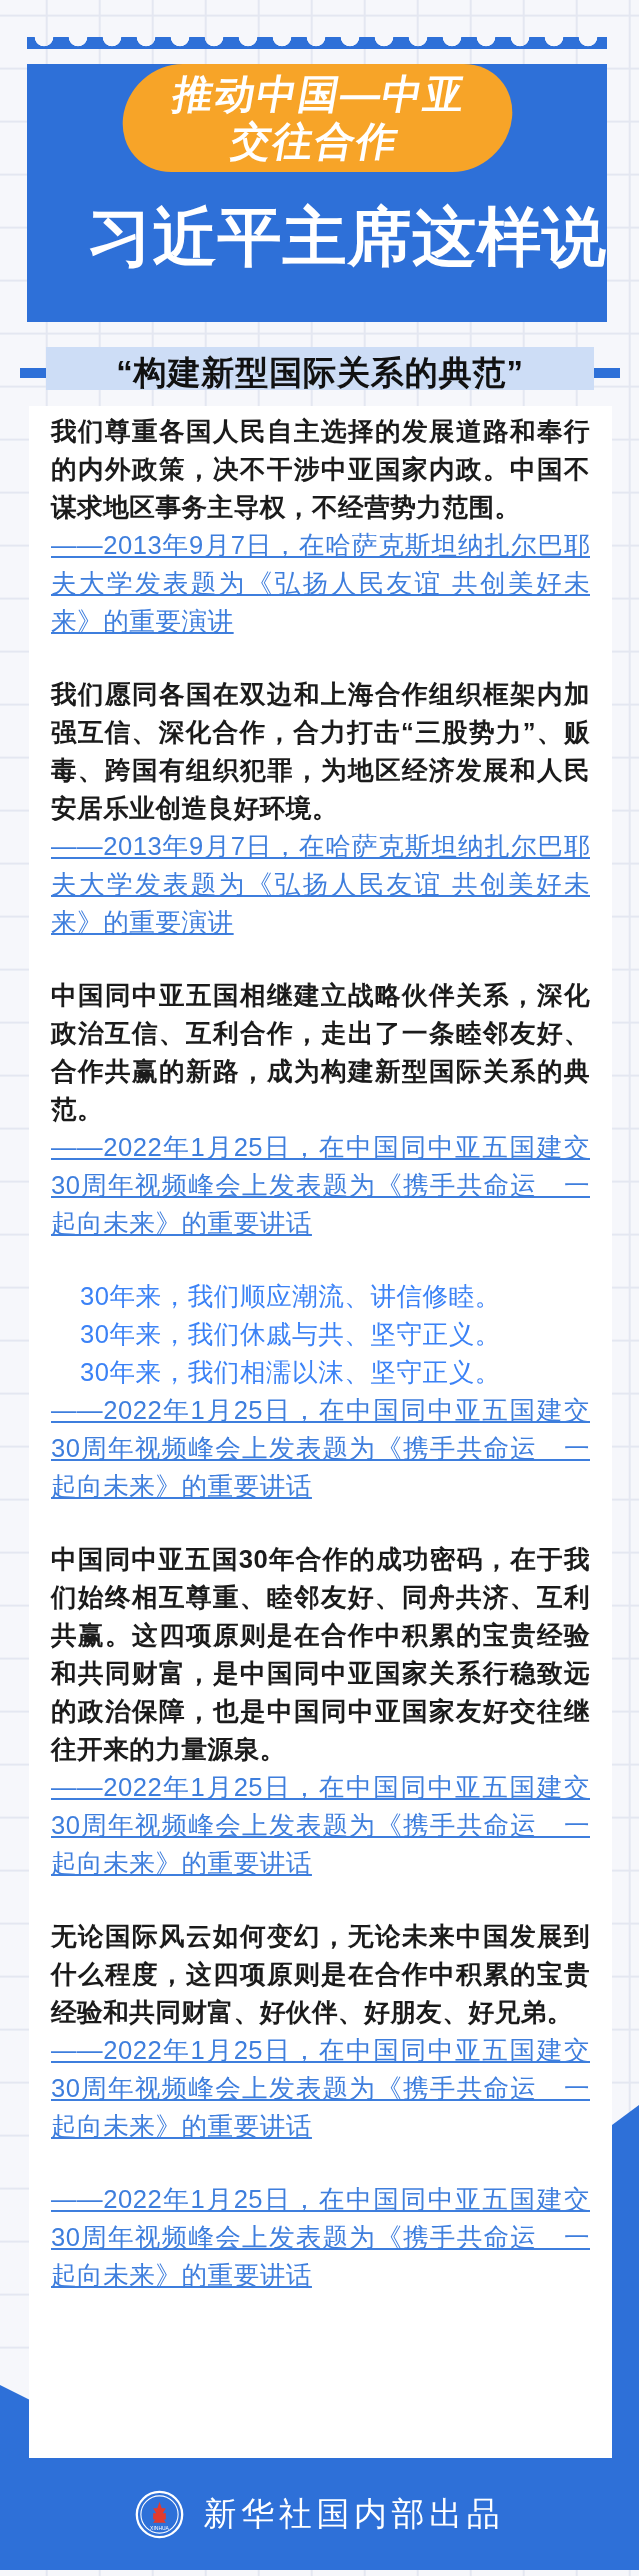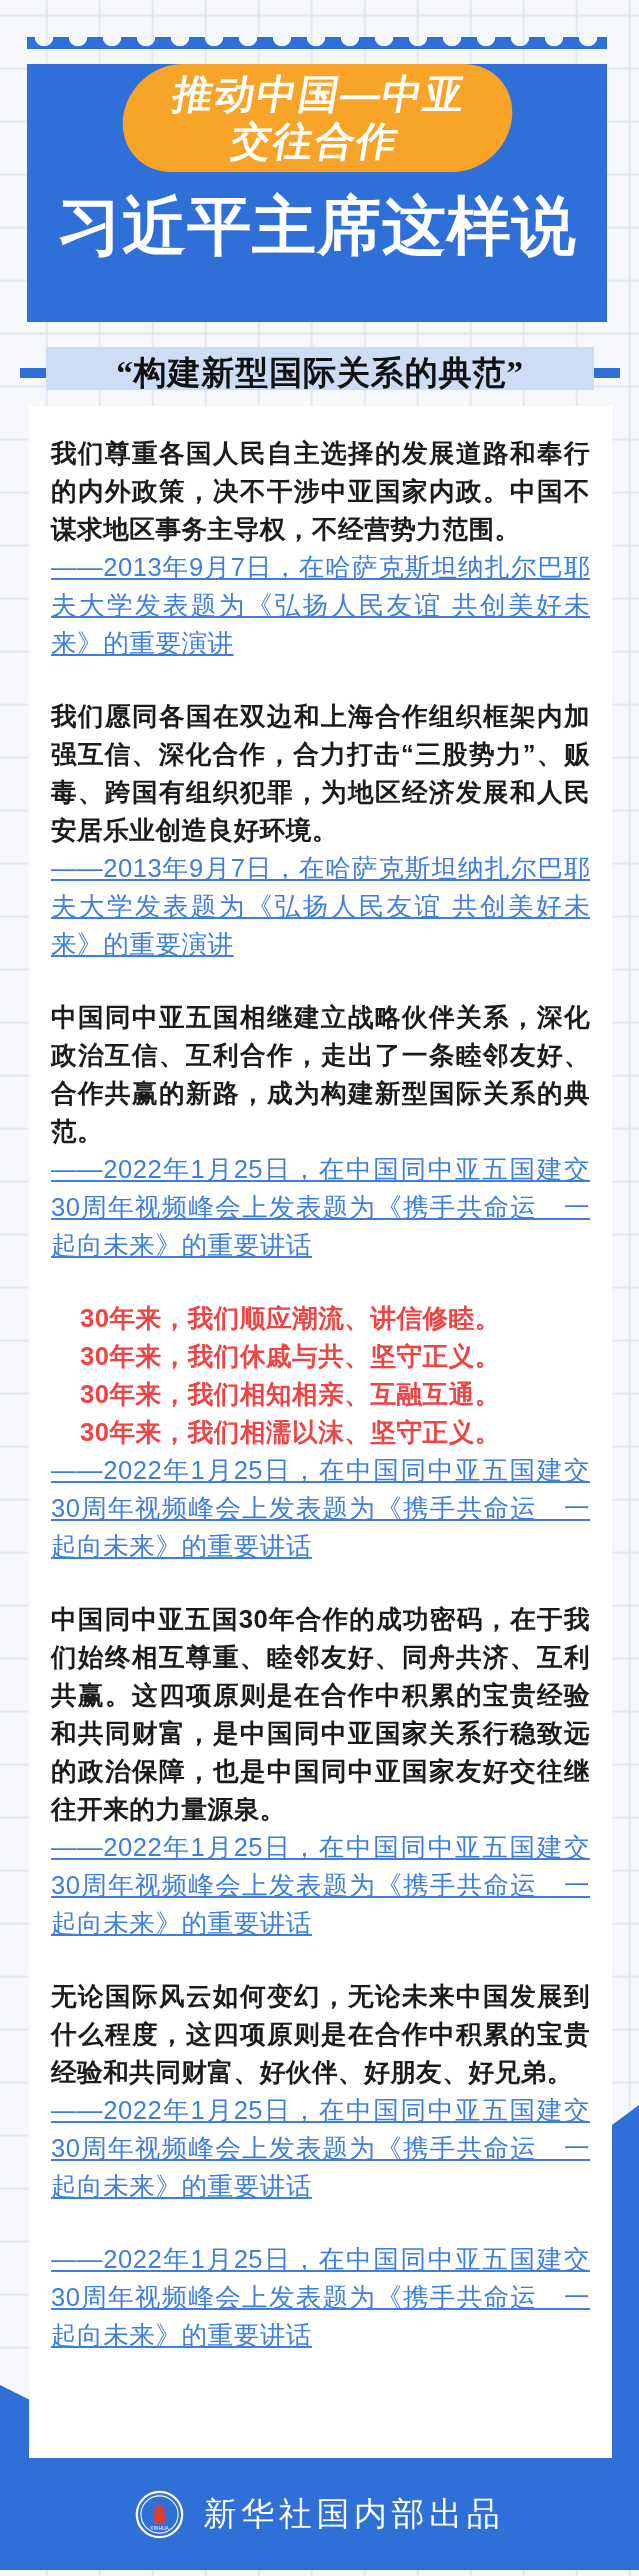--- a/index.html
+++ b/index.html
@@ -13,38 +13,38 @@
   .banner{position:absolute;left:27px;top:37px;width:580px;}
   .scallop{height:12px;
     background:radial-gradient(circle at 50% 0,rgba(0,0,0,0) 9px,#2e70d8 9.6px);
     background-size:34px 12px;}
   .banner-body{background:#2e70d8;height:258px;}
   .pill{margin:14.6px auto 0;width:389px;height:108px;background:#f7a428;border-radius:55px;
     display:flex;flex-direction:column;align-items:center;justify-content:center;
     transform:skewX(-6deg);}
   .pill-line{color:#ffffff;font-weight:bold;font-size:40px;line-height:1.18;letter-spacing:1.8px;
     transform:skewX(-4deg);}
-  .banner-title{margin-top:11px;text-align:center;color:#ffffff;font-weight:bold;
+  .banner-title{margin-top:22px;text-align:right;color:#ffffff;font-weight:bold;
     font-size:64px;letter-spacing:0.9px;white-space:nowrap;}
   
   .section-strip{position:absolute;left:46px;top:347px;width:548px;height:43px;
     background:#cdddf6;text-align:center;line-height:52px;
-    font-family:Liberation Serif, serif;font-weight:bold;font-size:33px;color:#111111;
+    font-family:Liberation Sans, sans-serif;font-weight:bold;font-size:33px;color:#111111;
     letter-spacing:0.9px;}
   .section-strip .dash{position:absolute;width:25.6px;height:10px;background:#2e70d8;top:21px;}
   .dash-l{left:-25.6px;}
   .dash-r{right:-25.6px;}
   
   .card{position:absolute;left:29px;top:406px;width:583px;height:2052px;background:#ffffff;
     box-sizing:border-box;padding:5.5px 22px 0;z-index:2;}
   .quote{margin:0;}
   .quote + .quote{margin-top:35px;}
   .q-text,.q-line,.q-src{margin:0;font-size:25.6px;line-height:38px;letter-spacing:0.5px;}
-  .q-text{color:#1b1b1b;font-weight:600;text-align:justify;margin-top:22px;}
-  .q-line{color:#ef4444;font-weight:700;padding-left:29px;}
+  .q-text{color:#1b1b1b;font-weight:600;text-align:justify;}
+  .q-line{color:#3b82f6;font-weight:400;padding-left:29px;}
   .q-src{color:#3e7edd;font-weight:500;text-align:justify;text-decoration:underline;}
   
   .bg-right-strip{position:absolute;left:612px;top:2105px;width:27px;height:353px;background:#2e70d8;
     clip-path:polygon(100% 0,0 20px,0 100%,100% 100%);z-index:1;}
   .bg-left-wedge{position:absolute;left:0;top:2385px;width:29px;height:73px;background:#2e70d8;
     clip-path:polygon(0 0,100% 14.6px,100% 100%,0 100%);z-index:1;}
   .footer{position:absolute;left:0;top:2458px;width:639px;height:112px;background:#2e70d8;
     display:flex;align-items:center;justify-content:center;gap:20px;z-index:2;}
   .footer-credit{color:#ffffff;font-size:33px;letter-spacing:4.6px;font-weight:400;}
   .logo{width:49px;height:49px;display:block;}
@@ -87,21 +87,20 @@
     </div>
 
     <div class="quote">
       <p class="q-text">中国同中亚五国相继建立战略伙伴关系，深化政治互信、互利合作，走出了一条睦邻友好、合作共赢的新路，成为构建新型国际关系的典范。</p>
       <p class="q-src">——2022年1月25日，在中国同中亚五国建交30周年视频峰会上发表题为《携手共命运　一起向未来》的重要讲话</p>
     </div>
 
     <div class="quote">
       <p class="q-line">30年来，我们顺应潮流、讲信修睦。</p>
       <p class="q-line">30年来，我们休戚与共、坚守正义。</p>
-      <p class="q-line">30年来，我们相知相亲、互融互通。</p>
       <p class="q-line">30年来，我们相濡以沫、坚守正义。</p>
       <p class="q-src">——2022年1月25日，在中国同中亚五国建交30周年视频峰会上发表题为《携手共命运　一起向未来》的重要讲话</p>
     </div>
 
     <div class="quote">
       <p class="q-text">中国同中亚五国30年合作的成功密码，在于我们始终相互尊重、睦邻友好、同舟共济、互利共赢。这四项原则是在合作中积累的宝贵经验和共同财富，是中国同中亚国家关系行稳致远的政治保障，也是中国同中亚国家友好交往继往开来的力量源泉。</p>
       <p class="q-src">——2022年1月25日，在中国同中亚五国建交30周年视频峰会上发表题为《携手共命运　一起向未来》的重要讲话</p>
     </div>
 
     <div class="quote">

